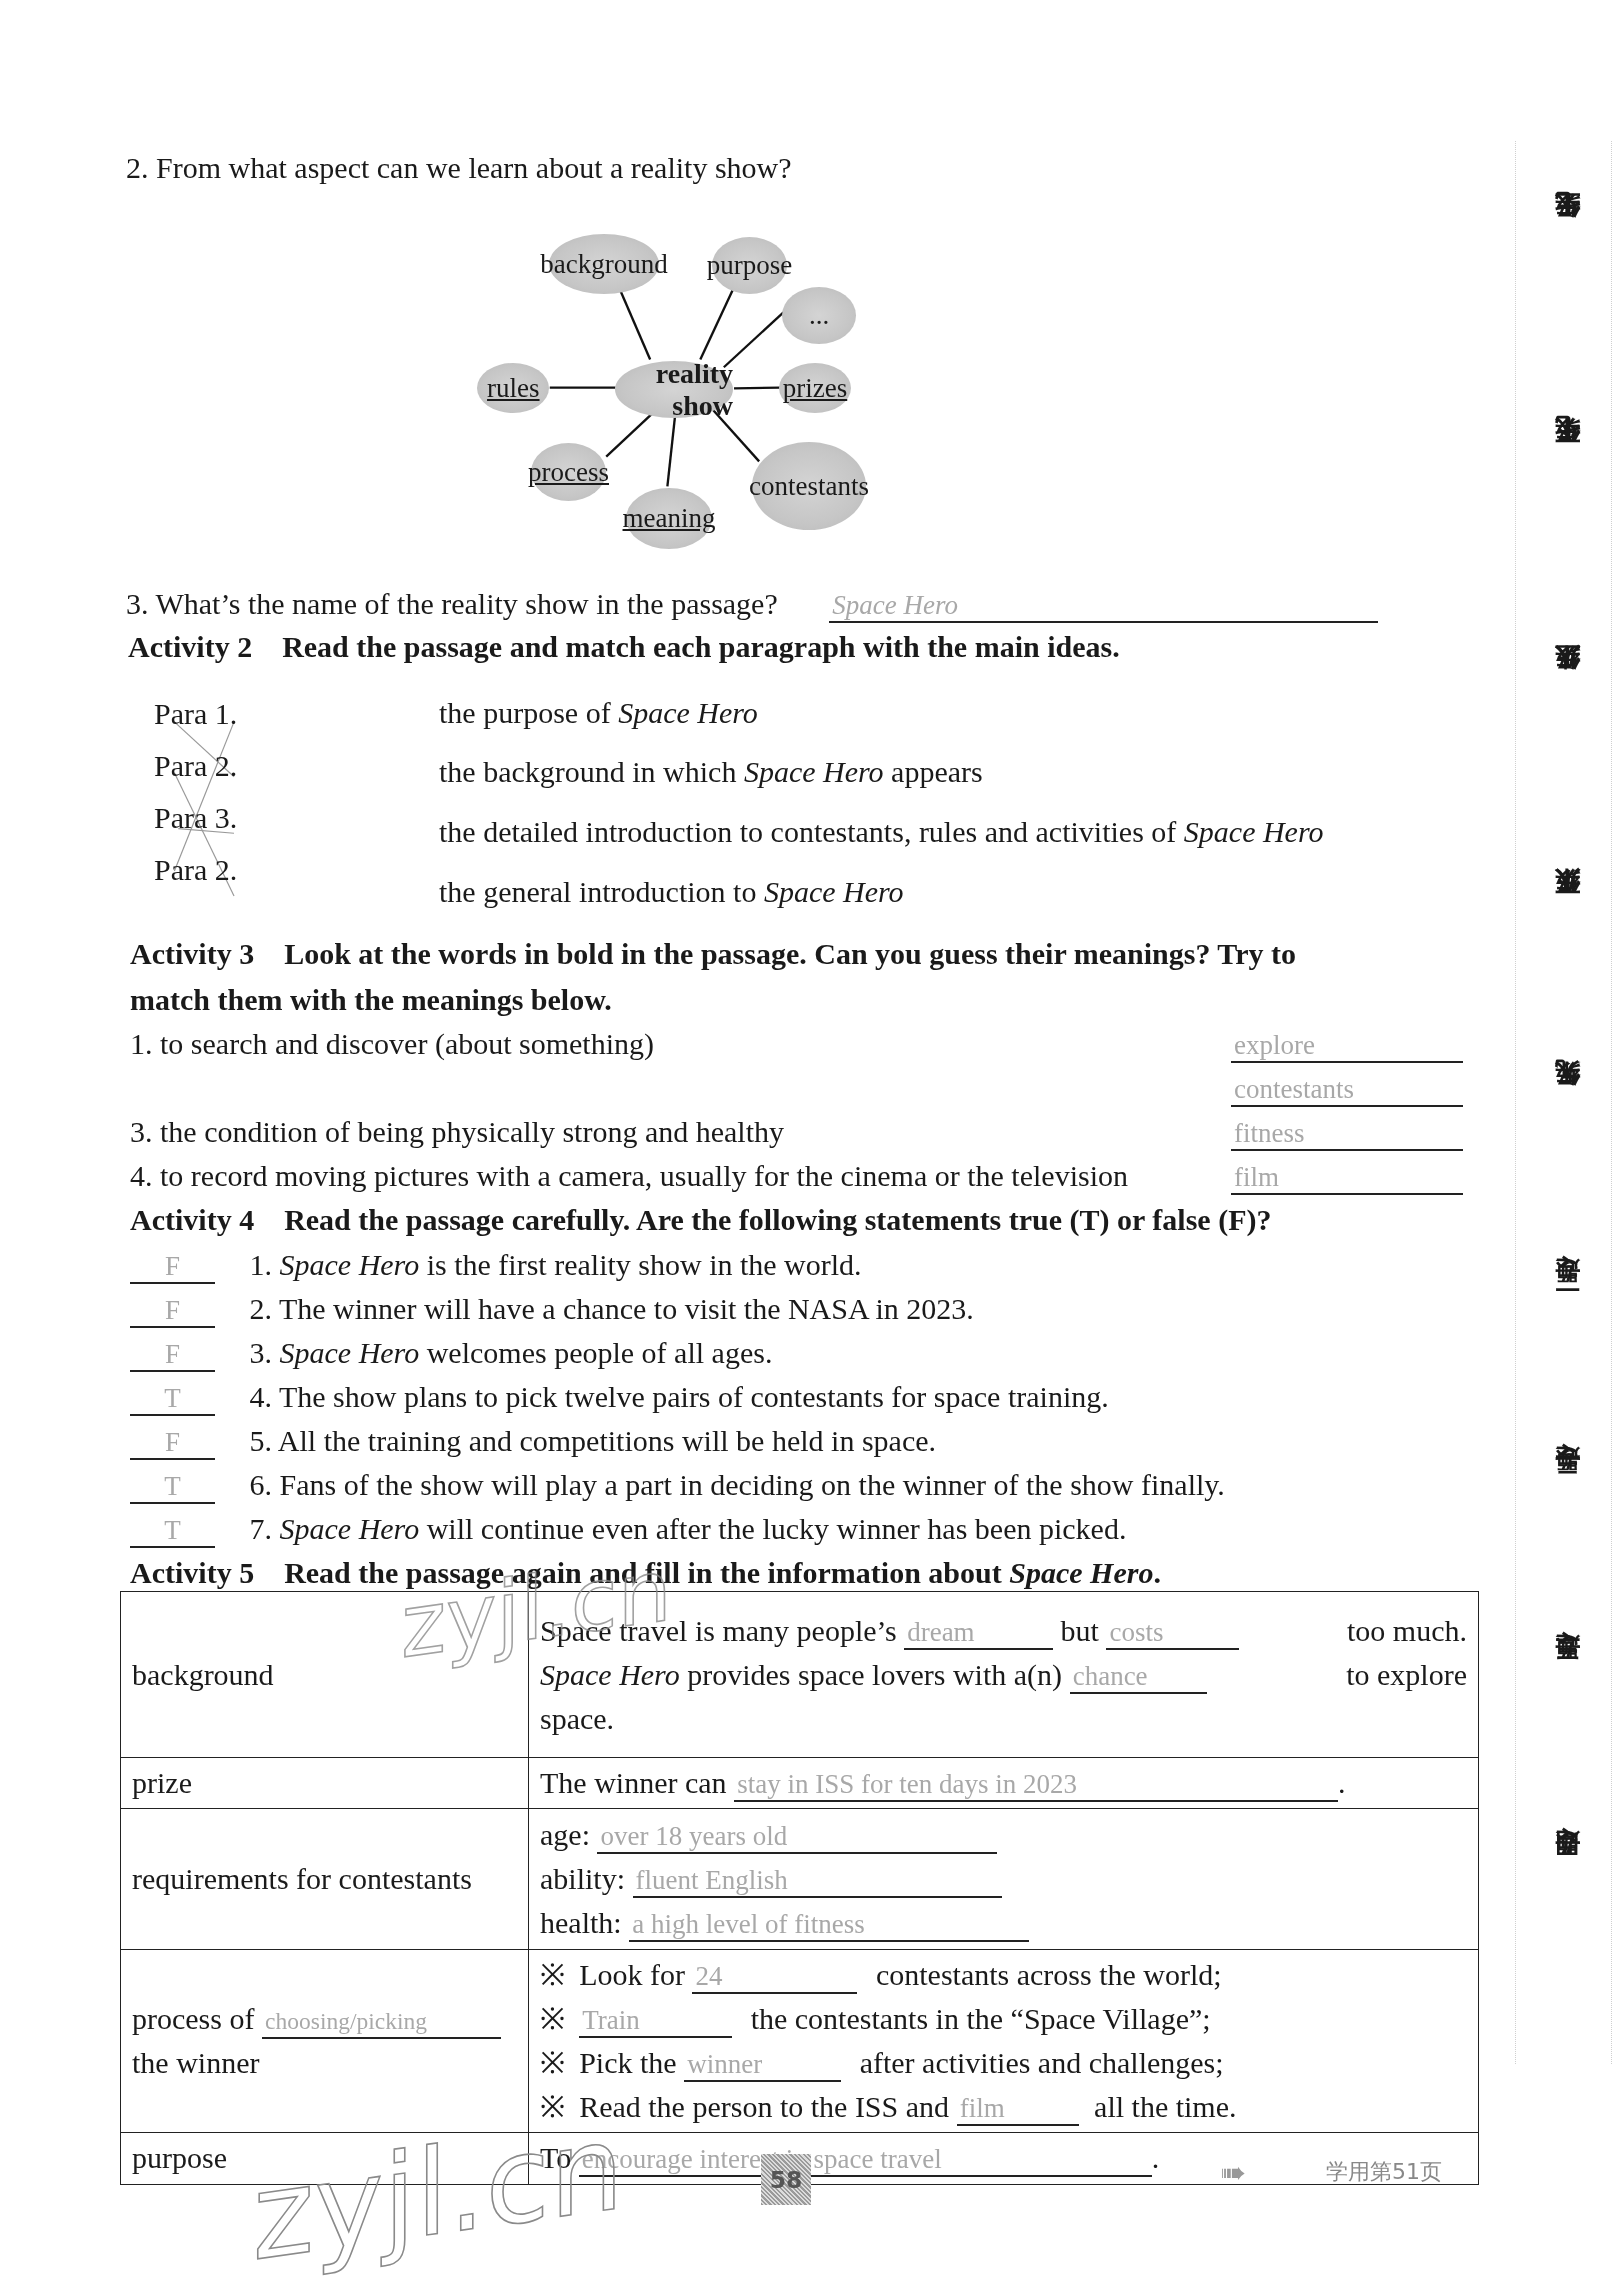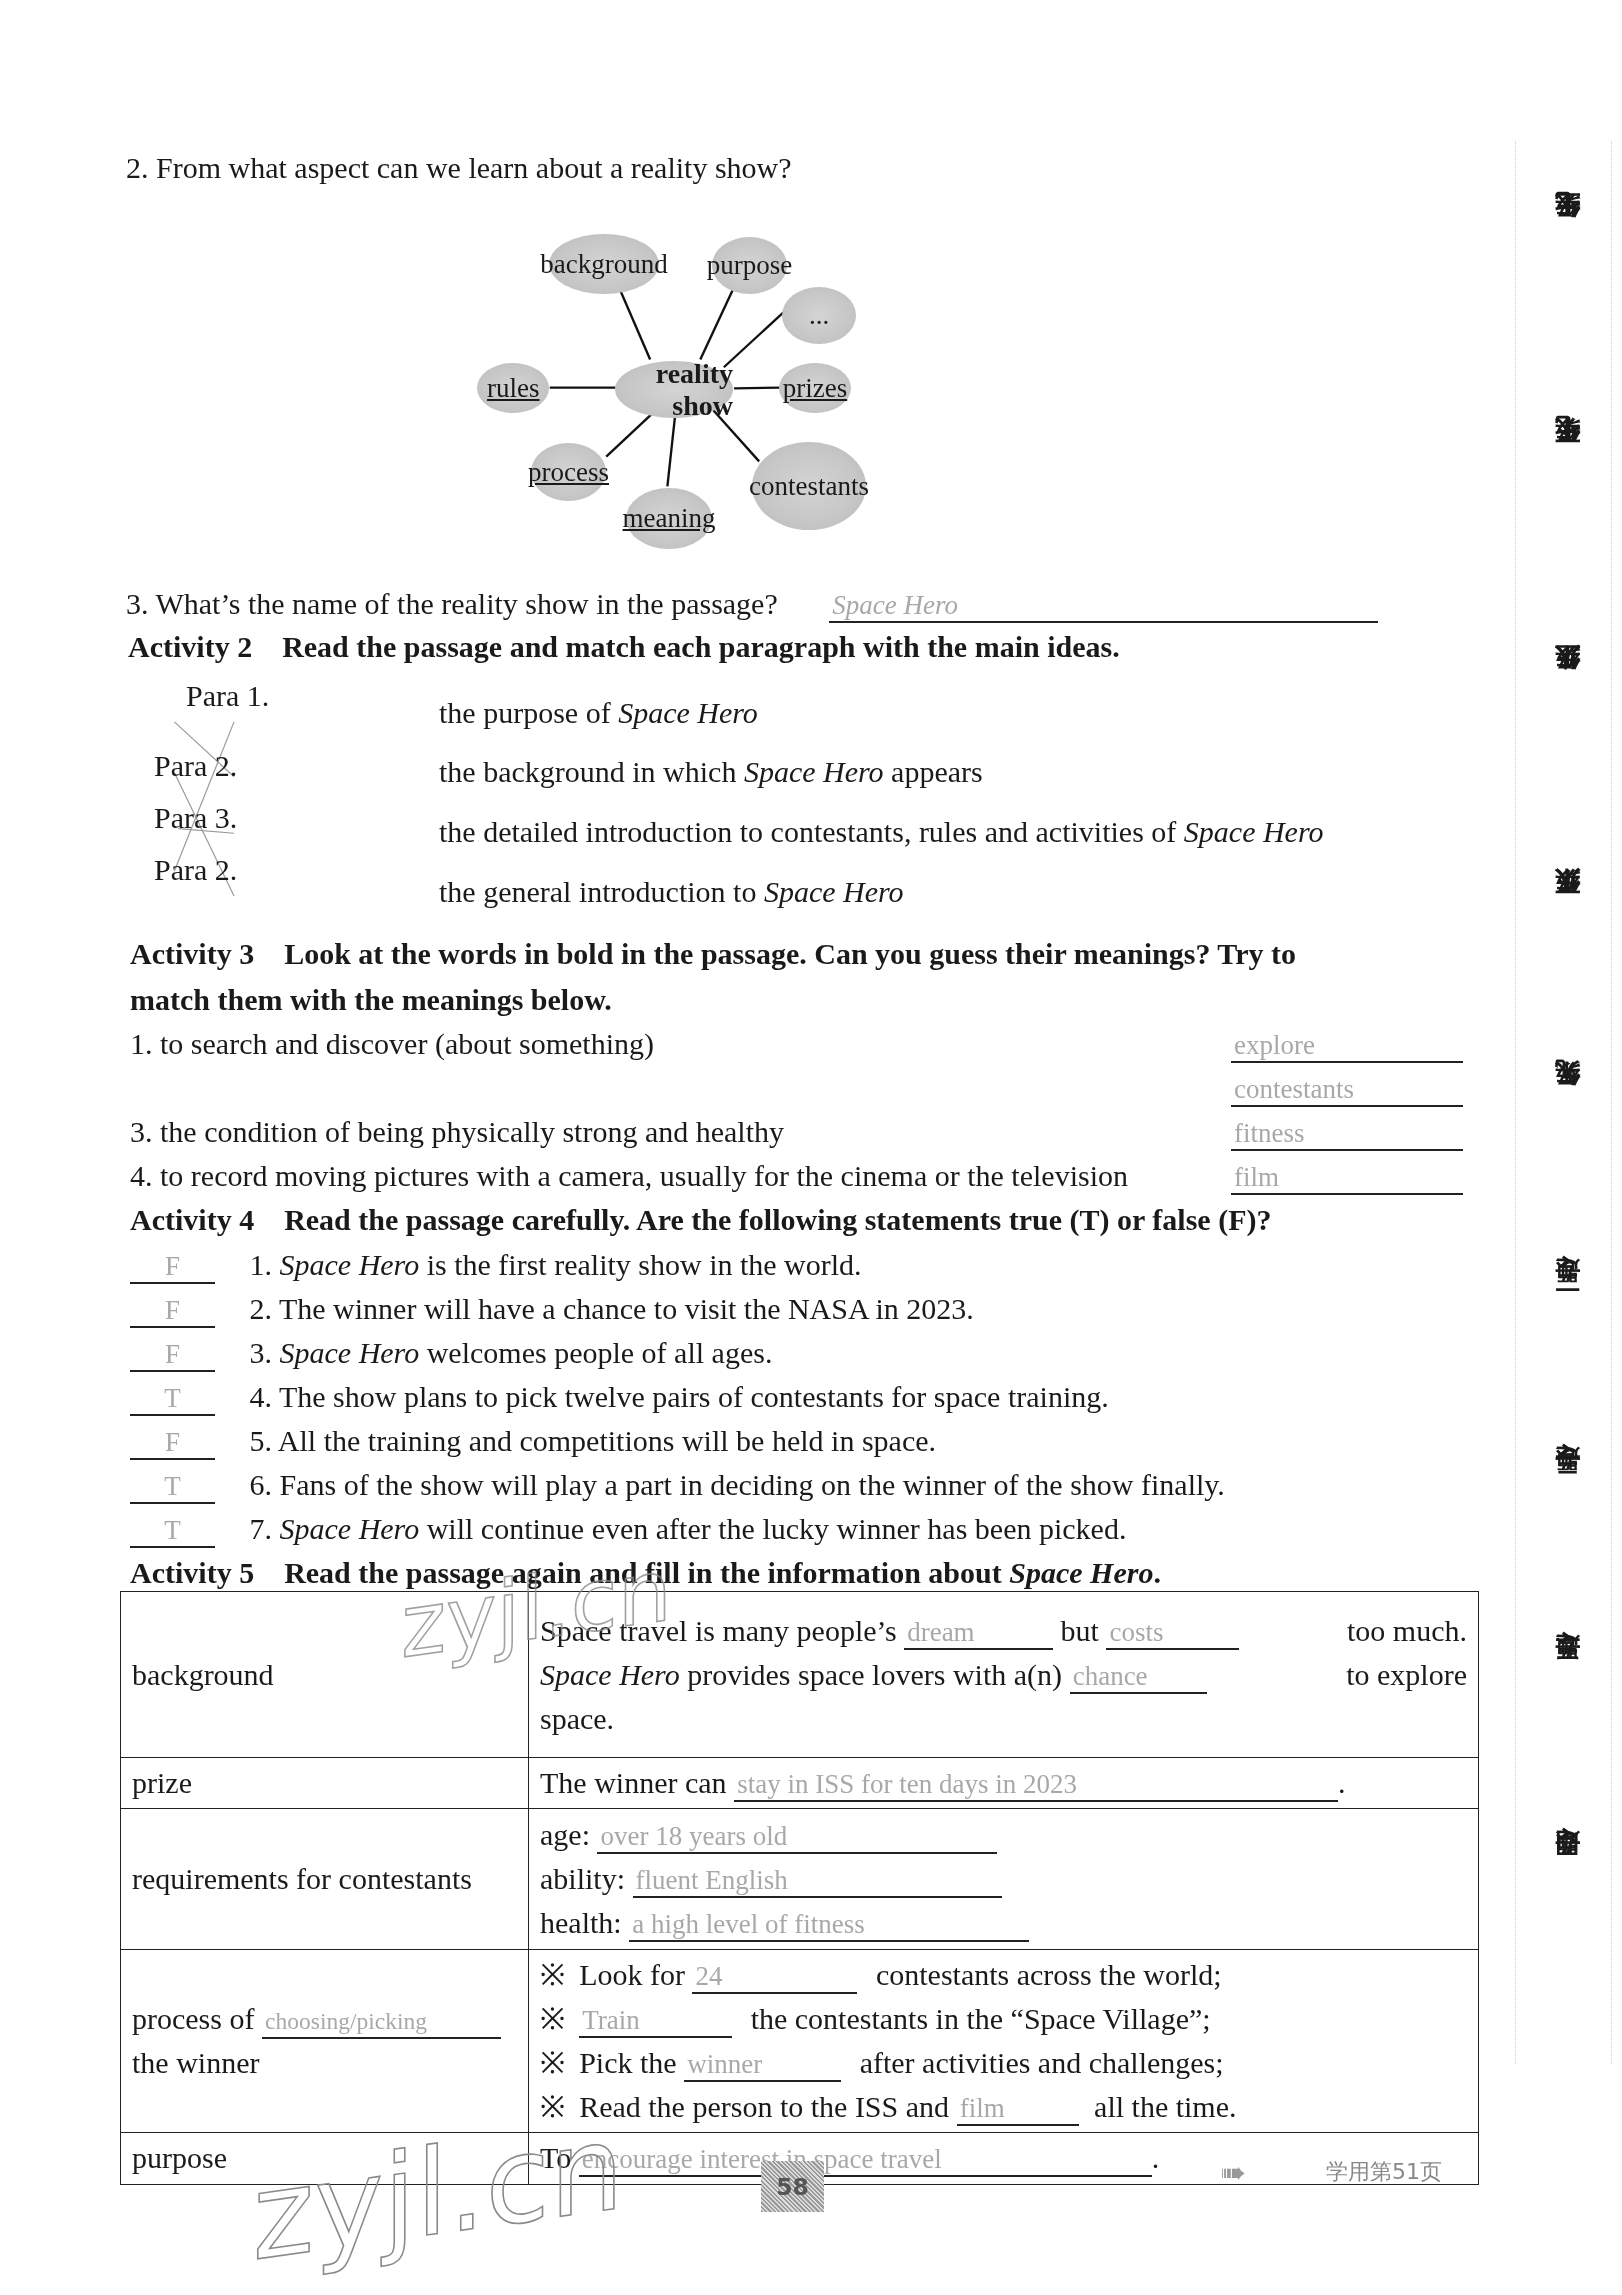--- a/index.html
+++ b/index.html
@@ -83,26 +83,25 @@
       display: flex; align-items: center; justify-content: center;
     }
 
     
     .watermark {
       position: absolute; font-family: "DejaVu Sans", sans-serif;
       color: transparent; -webkit-text-stroke: 1.6px #8a8a8a;
       transform: skewX(-8deg);
     }
     #page-num-box {
-      position: absolute; left: 761px; top: 2154px; width: 63px; height: 51px;
+      position: absolute; left: 761px; top: 2154px; width: 50px; height: 51px;
       background: repeating-linear-gradient(45deg, #9a9a9a 0 1.6px, #dcdcdc 1.6px 3.1px);
       color: #555; font-size: 23.5px; font-weight: bold;
       display: flex; align-items: center; justify-content: center;
       font-family: "DejaVu Sans", sans-serif;
-      margin-top: 7px;
     }
     #page-num-box::before {
       content: ""; position: absolute; left: 9.4px; top: -7.8px; width: 63px; height: 46px;
       border: 1.6px dotted #888; z-index: -1;
     }
     #footer-arrow {
       position: absolute; left: 1220px; top: 2154px; font-size: 31px; color: #999;
       font-family: "DejaVu Sans", sans-serif; letter-spacing: -7.8px;
     }
     #footer-ref {
@@ -167,21 +166,21 @@
     <span>Read the passage and match each paragraph with the main ideas.</span>
   </div>
 
   <svg id="match-lines" width="1623" height="2295" viewBox="0 0 2068 2925">
     <line x1="222" y1="920" x2="298" y2="990" stroke="#999" stroke-width="1.5"></line>
     <line x1="222" y1="985" x2="298" y2="1142" stroke="#999" stroke-width="1.5"></line>
     <line x1="227" y1="1056" x2="298" y2="1062" stroke="#999" stroke-width="1.5"></line>
     <line x1="222" y1="1110" x2="298" y2="920" stroke="#999" stroke-width="1.5"></line>
   </svg>
 
-  <div class="line" style="left:154px; top:677px;margin-left:32px;">Para 1.</div>
+  <div class="line" style="left:154px; top:695px;">Para 1.</div>
   <div class="line" style="left:154px; top:747px;">Para 2.</div>
   <div class="line" style="left:154px; top:799px;">Para 3.</div>
   <div class="line" style="left:154px; top:851px;">Para 2.</div>
 
   <div class="line" style="left:439px; top:694px;">
     <span>the purpose of </span><span class="it">Space Hero</span><span></span>
   </div>
   <div class="line" style="left:439px; top:753px;">
     <span>the background in which </span><span class="it">Space Hero</span><span> appears</span>
   </div>

